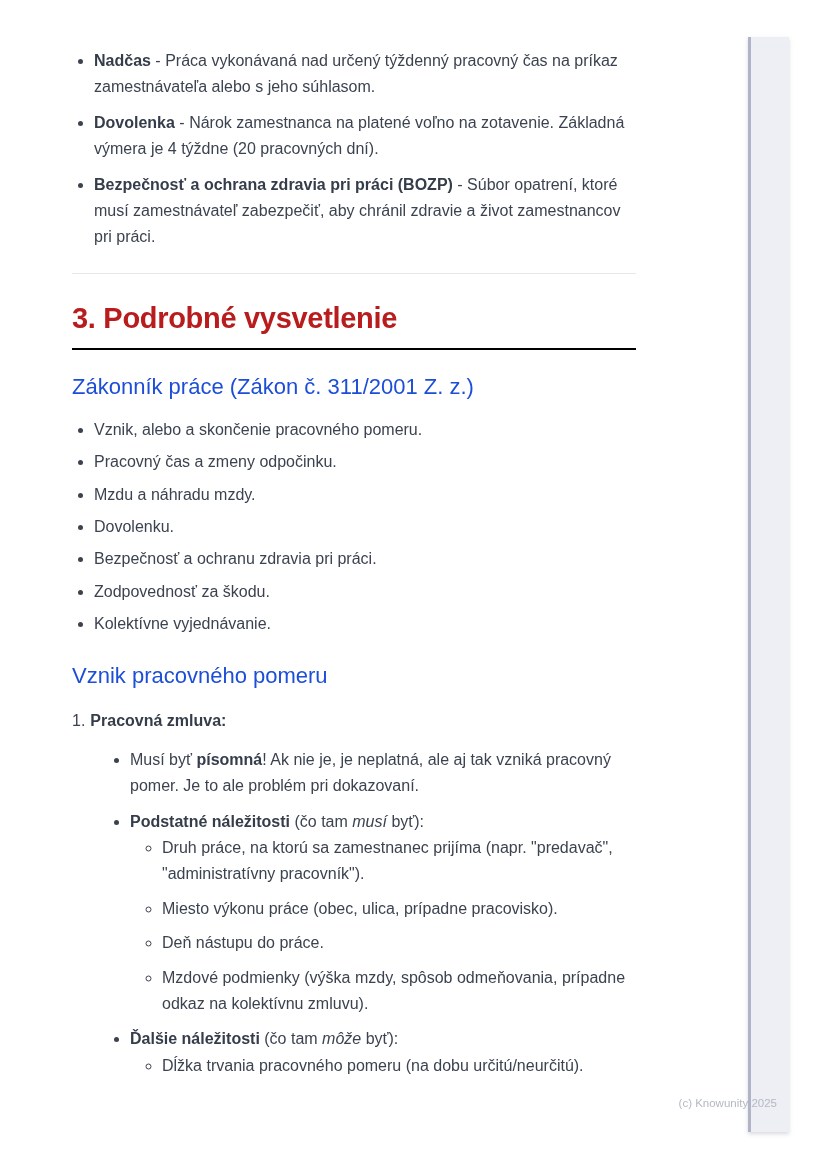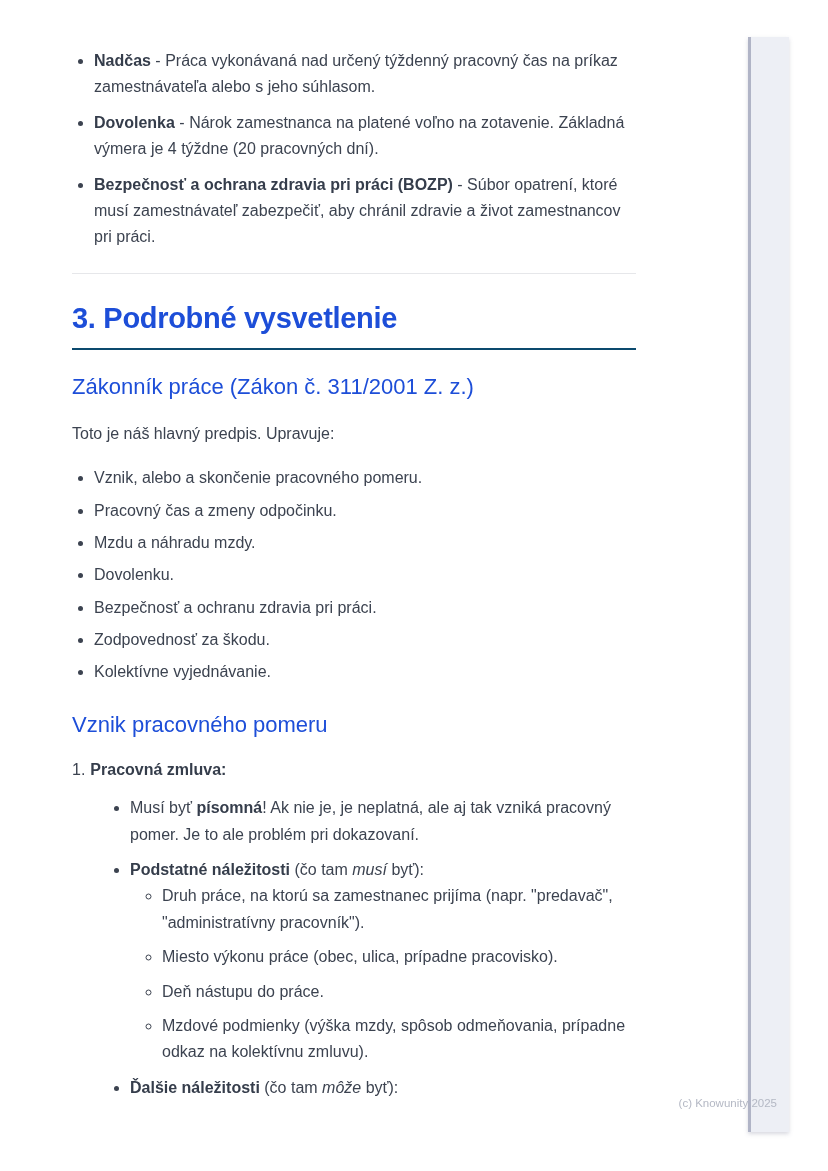--- a/index.html
+++ b/index.html
@@ -22,25 +22,25 @@
 
   ul.defs { list-style: disc; padding-left: 22px; margin-top: 36px; }
   ul.defs li { margin-bottom: 9px; }
 
   hr.divider {
     border: none; border-top: 1px solid #e6e7ea;
     margin: 22px 0 0 0;
   }
   h1.section-title {
     font-size: 29px; line-height: 36px;
-    color: #1d4ed8; font-weight: 700;
+    color: #b91c1c; font-weight: 700;
     letter-spacing: -0.3px;
     margin: 26px 0 0 0;
     padding-bottom: 12px;
-    border-bottom: 2px solid #0c4a6e;
+    border-bottom: 2px solid #000000;
   }
   h2.sub-title {
     font-size: 22px; line-height: 25px;
     color: #1d4ed8; font-weight: 400;
     margin: 24px 0 0 0;
   }
   h2.sub-title2 { margin-top: 26px; }
   p.lead {
     font-size: 16px; line-height: 1.65;
     margin: 22px 0 0 0;
@@ -91,21 +91,20 @@
       <b>Bezpečnosť a ochrana zdravia pri práci (BOZP)</b><span> - </span><span>Súbor opatrení, ktoré musí zamestnávateľ zabezpečiť, aby chránil zdravie a život zamestnancov pri práci.</span>
     </li>
   </ul>
 
   <hr class="divider">
 
   <h1 class="section-title">3. Podrobné vysvetlenie</h1>
 
   <h2 class="sub-title">Zákonník práce (Zákon č. 311/2001 Z. z.)</h2>
 
-  <p class="lead">Toto je náš hlavný predpis. Upravuje:</p>
 
   <ul class="plain">
     <li>Vznik, alebo a skončenie pracovného pomeru.</li>
     <li>Pracovný čas a zmeny odpočinku.</li>
     <li>Mzdu a náhradu mzdy.</li>
     <li>Dovolenku.</li>
     <li>Bezpečnosť a ochranu zdravia pri práci.</li>
     <li>Zodpovednosť za škodu.</li>
     <li>Kolektívne vyjednávanie.</li>
   </ul>
@@ -124,20 +123,23 @@
       <b>Podstatné náležitosti</b><span> (čo tam </span><i>musí</i><span> byť):</span>
       <ul class="level3">
         <li>Druh práce, na ktorú sa zamestnanec prijíma (napr. "predavač", "administratívny pracovník").</li>
         <li>Miesto výkonu práce (obec, ulica, prípadne pracovisko).</li>
         <li>Deň nástupu do práce.</li>
         <li>Mzdové podmienky (výška mzdy, spôsob odmeňovania, prípadne odkaz na kolektívnu zmluvu).</li>
       </ul>
     </li>
     <li>
       <b>Ďalšie náležitosti</b><span> (čo tam </span><i>môže</i><span> byť):</span>
+      <ul class="level3">
+        <li>Dĺžka trvania pracovného pomeru (na dobu určitú/neurčitú).</li>
+      </ul>
     </li>
   </ul>
 
 </div>
 
 <div class="side-strip"></div>
 
 <div class="watermark">(c) Knowunity 2025</div>
 
 </body></html>

